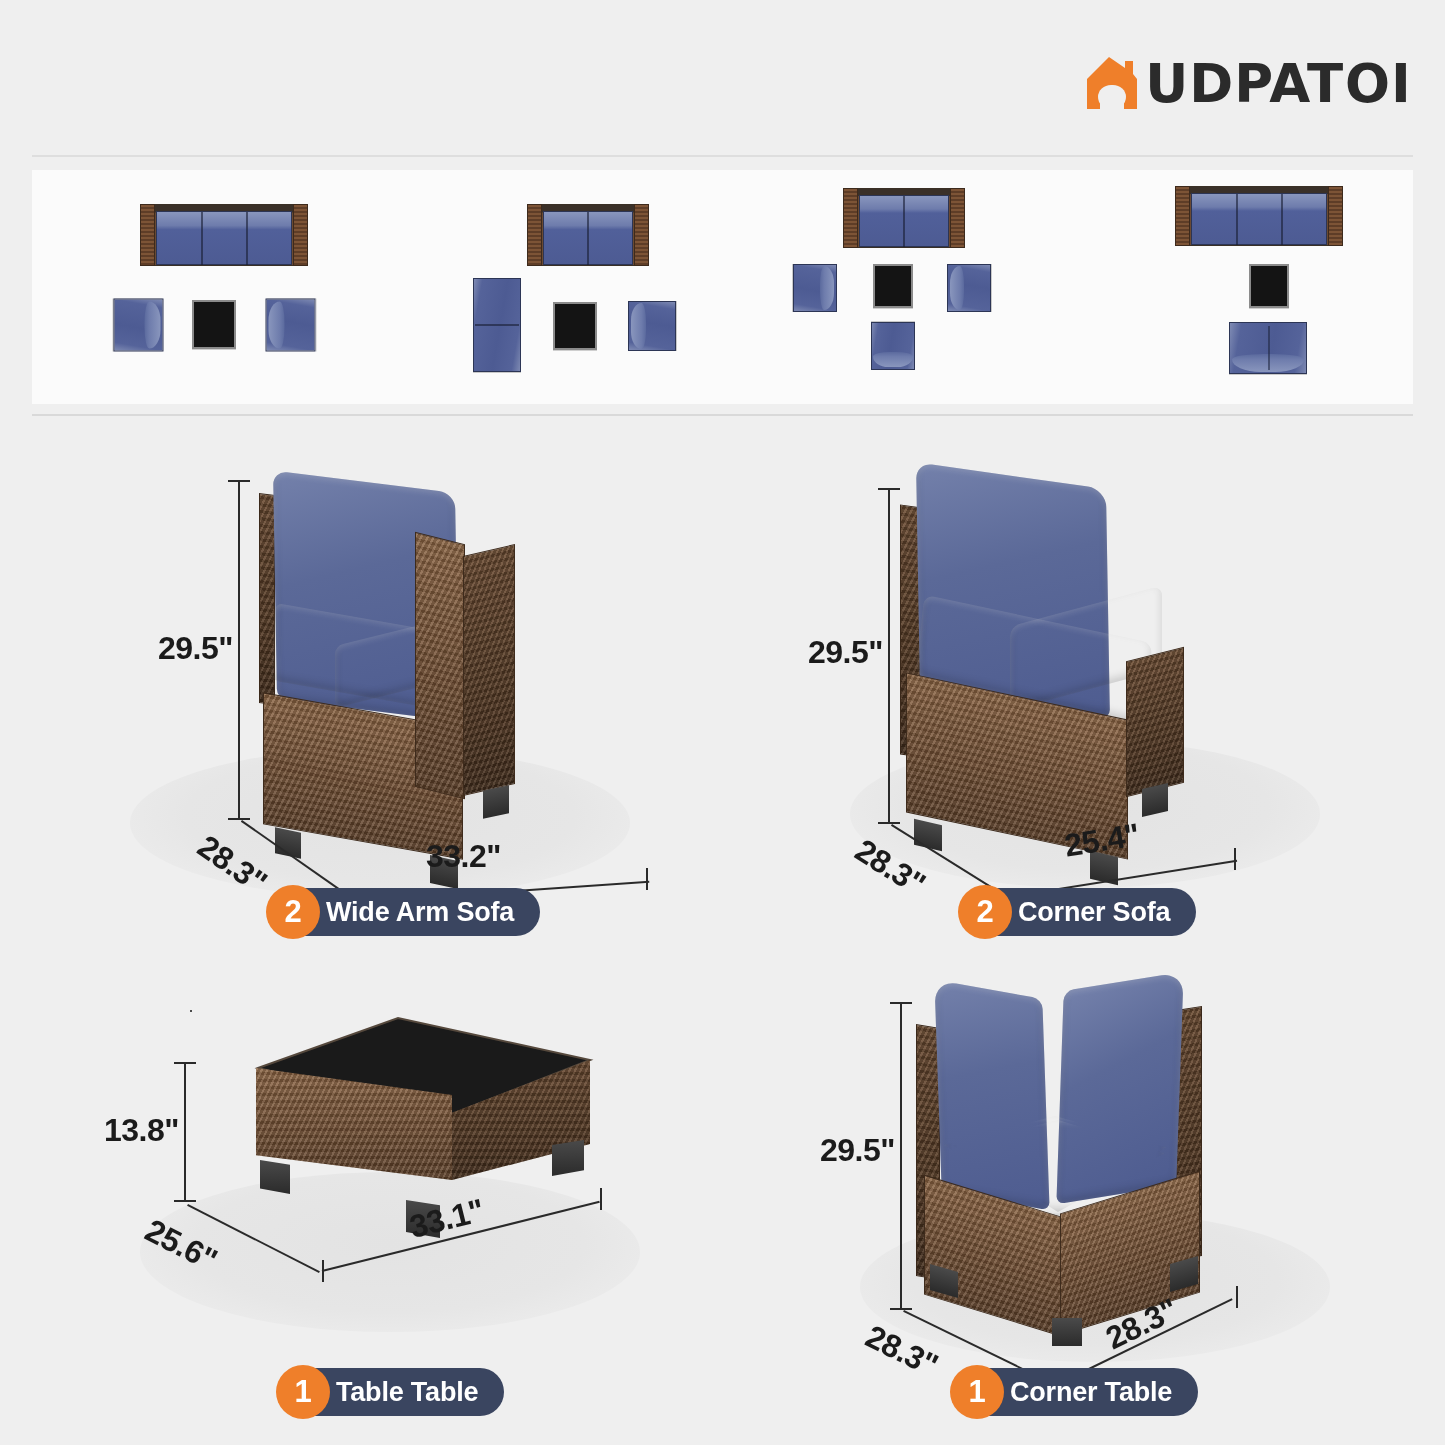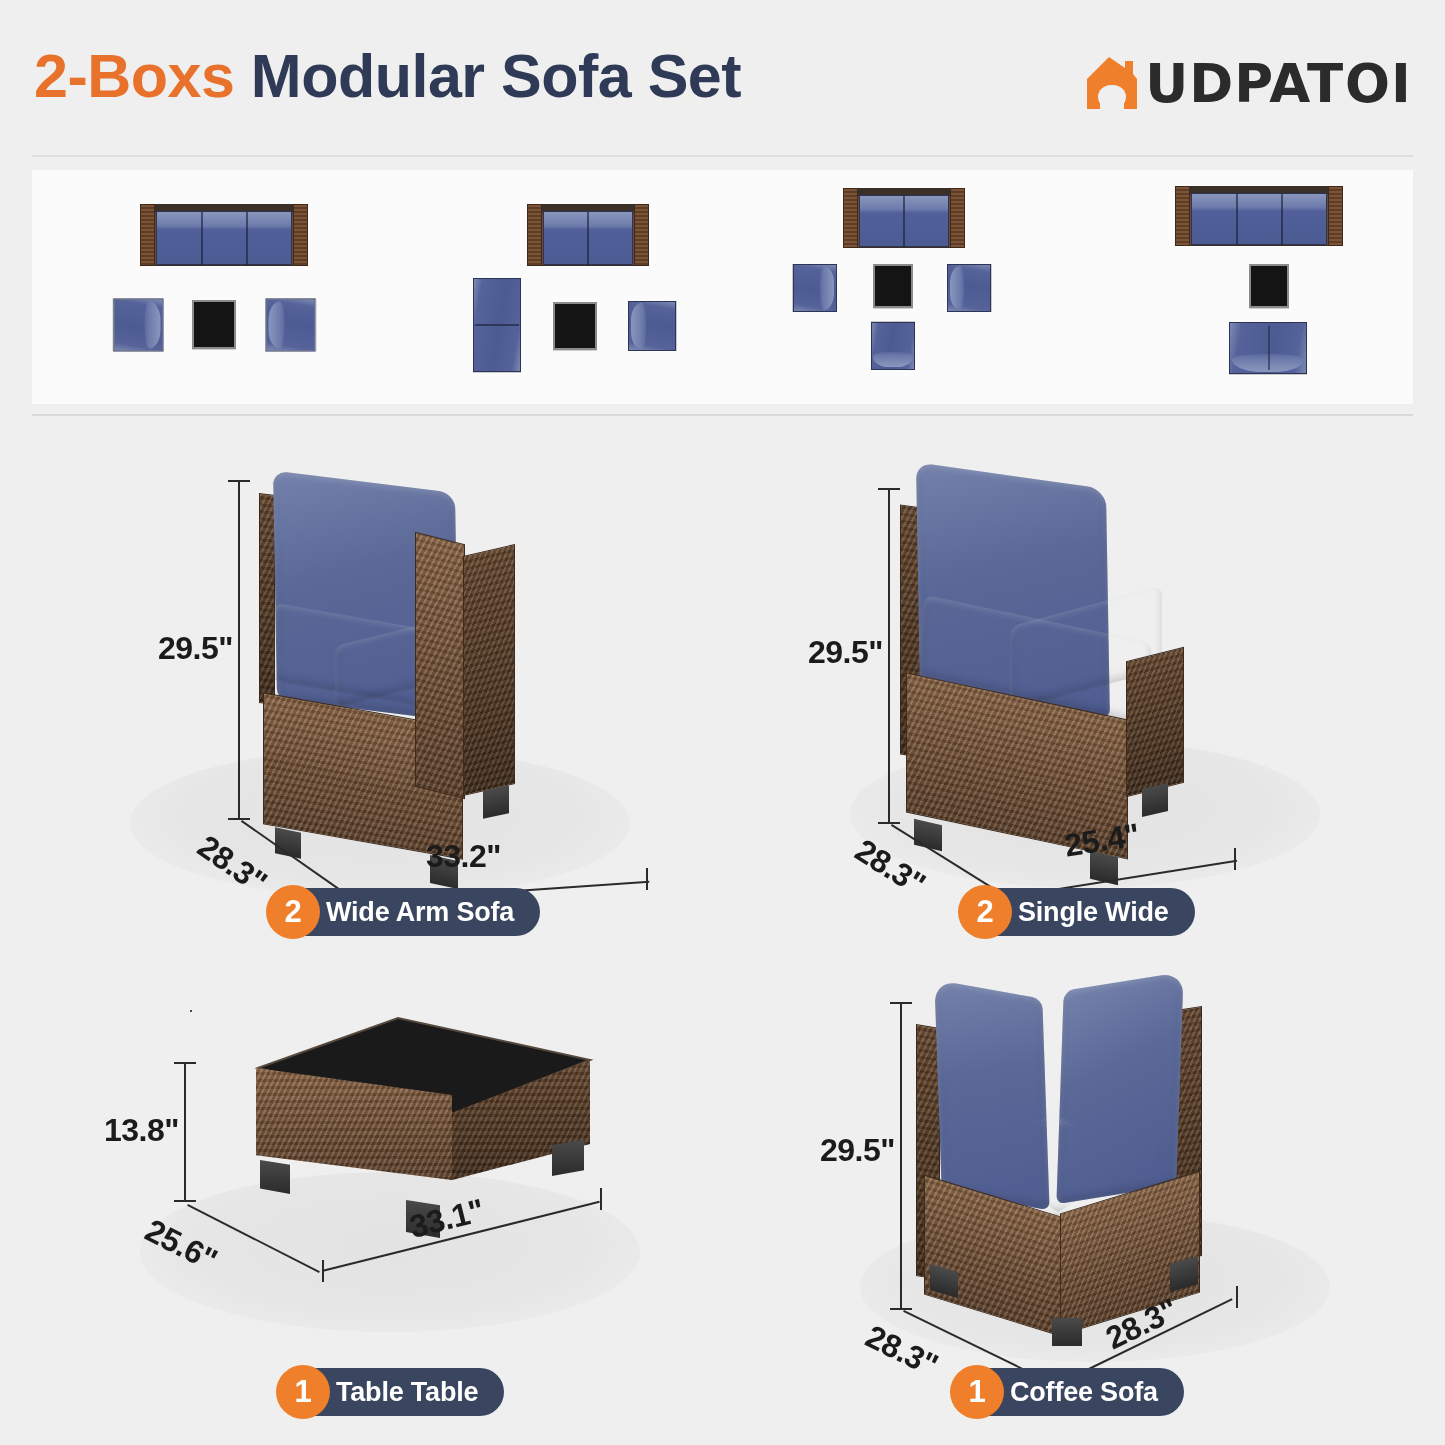--- a/index.html
+++ b/index.html
@@ -157,24 +157,20 @@
     background: linear-gradient(135deg, #2b2b2b 0%, #1a1a1a 45%, #101010 100%);
     border: 1px solid #4a4a4a;
   }
 </style>
 </head>
 <body>
 
 <div class="page">
 
   <div class="header">
-    <div class="title">
-      <span class="boxs">2-Boxs</span>
-      <span class="rest">Modular Sofa Set</span>
-    </div>
 
     <div class="logo">
       <svg class="logo-mark" viewBox="0 0 58 60">
         <path d="M4 26 L26 4 L42 15 L42 8 L50 8 L50 21 L54 26 L54 56 L4 56 Z" fill="#ef7f2a"></path>
         <path d="M29 56 L29 34 a12 12 0 0 0 -12 12 L17 56 Z" fill="#efefef"></path>
         <path d="M29 56 L29 34 a12 12 0 0 1 12 12 L41 56 Z" fill="#efefef"></path>
         <rect x="15" y="32" width="28" height="24" rx="13" fill="#efefef"></rect>
       </svg>
       <span class="logo-text"><span>UDPAT</span><span class="flip">IO</span></span>
     </div>
@@ -320,21 +316,21 @@
     <div class="dim-text" style="left:78px; top:392px; transform:rotate(32deg); transform-origin:0 0;">28.3"</div>
 
     <div class="dim-line dim-h" style="left:206px; top:458px; width:244px; transform:rotate(-9deg); transform-origin:0 50%;"></div>
     <div class="tick" style="left:206px; top:448px; width:2px; height:22px;"></div>
     <div class="tick" style="left:444px; top:408px; width:2px; height:22px;"></div>
     <div class="dim-text" style="left:272px; top:388px; transform:rotate(-9deg); transform-origin:0 0;">25.4"</div>
   </div>
 
   <div class="pill-wrap" style="left:960px; top:888px;">
     <div class="pill" style="position:relative;">
-      <span>Single Wide</span>
+      <span>Corner Sofa</span>
       <span class="qty">2</span>
     </div>
   </div>
 
   <div class="panel" style="left:100px; top:1000px; width:620px; height:400px;">
     <div class="ellipse" style="left:40px; top:172px; width:500px; height:160px;"></div>
 
     <div class="fur" style="left:90px; top:10px; width:440px; height:290px;">
 
       <div class="glass-top" style="position:absolute; left:0; top:0; width:0; height:0;"></div>
@@ -407,18 +403,18 @@
     <div class="dim-text" style="left:76px; top:368px; transform:rotate(26deg); transform-origin:0 0;">28.3"</div>
 
     <div class="dim-line dim-h" style="left:256px; top:434px; width:196px; transform:rotate(-26deg); transform-origin:0 50%;"></div>
     <div class="tick" style="left:256px; top:424px; width:2px; height:22px;"></div>
     <div class="tick" style="left:436px; top:336px; width:2px; height:22px;"></div>
     <div class="dim-text" style="left:300px; top:374px; transform:rotate(-26deg); transform-origin:0 0;">28.3"</div>
   </div>
 
   <div class="pill-wrap" style="left:952px; top:1368px;">
     <div class="pill" style="position:relative;">
-      <span>Coffee Sofa</span>
+      <span>Corner Table</span>
       <span class="qty">1</span>
     </div>
   </div>
 
 </div>
 
 </body></html>

